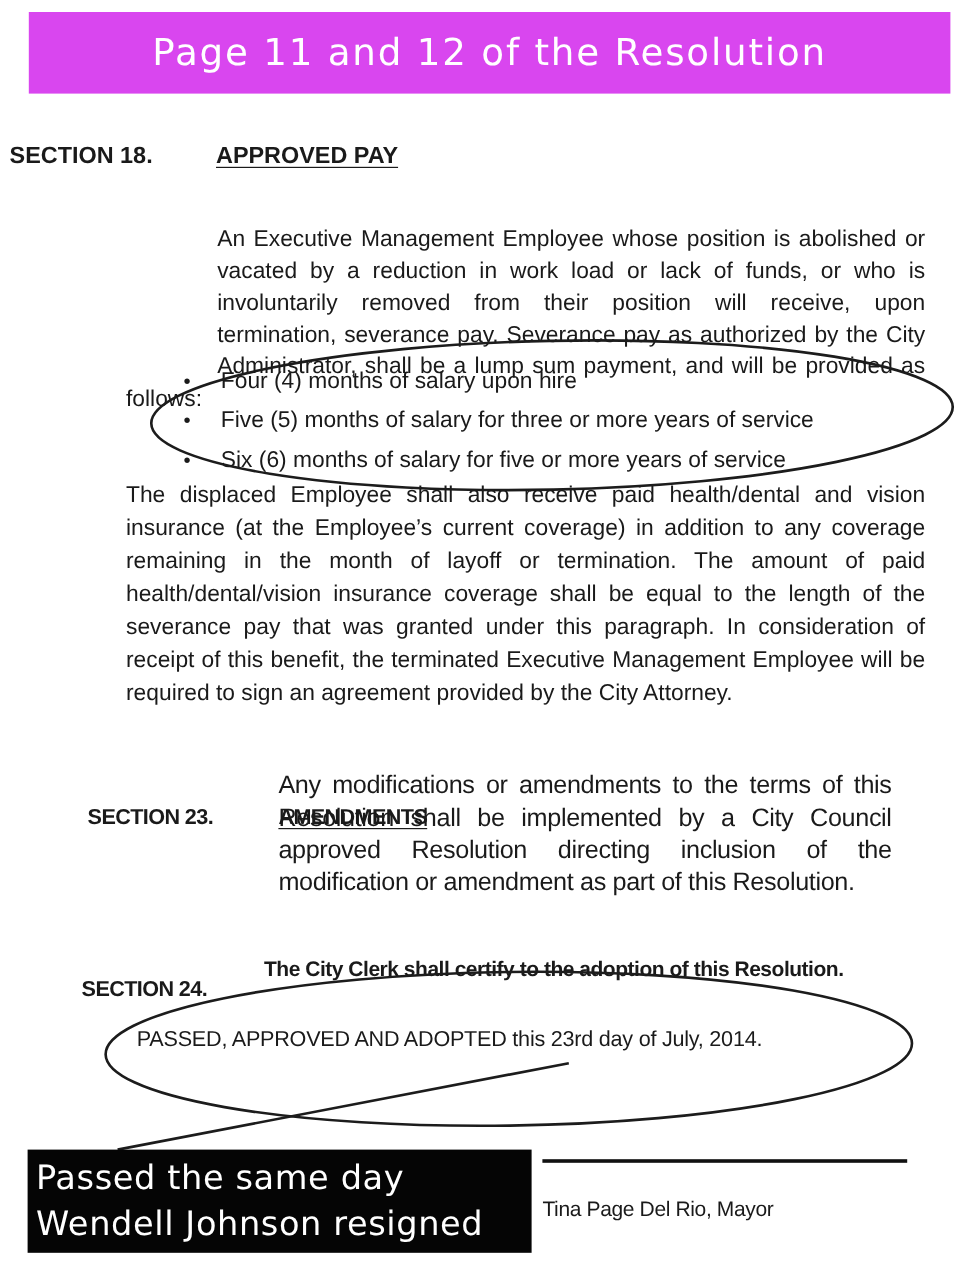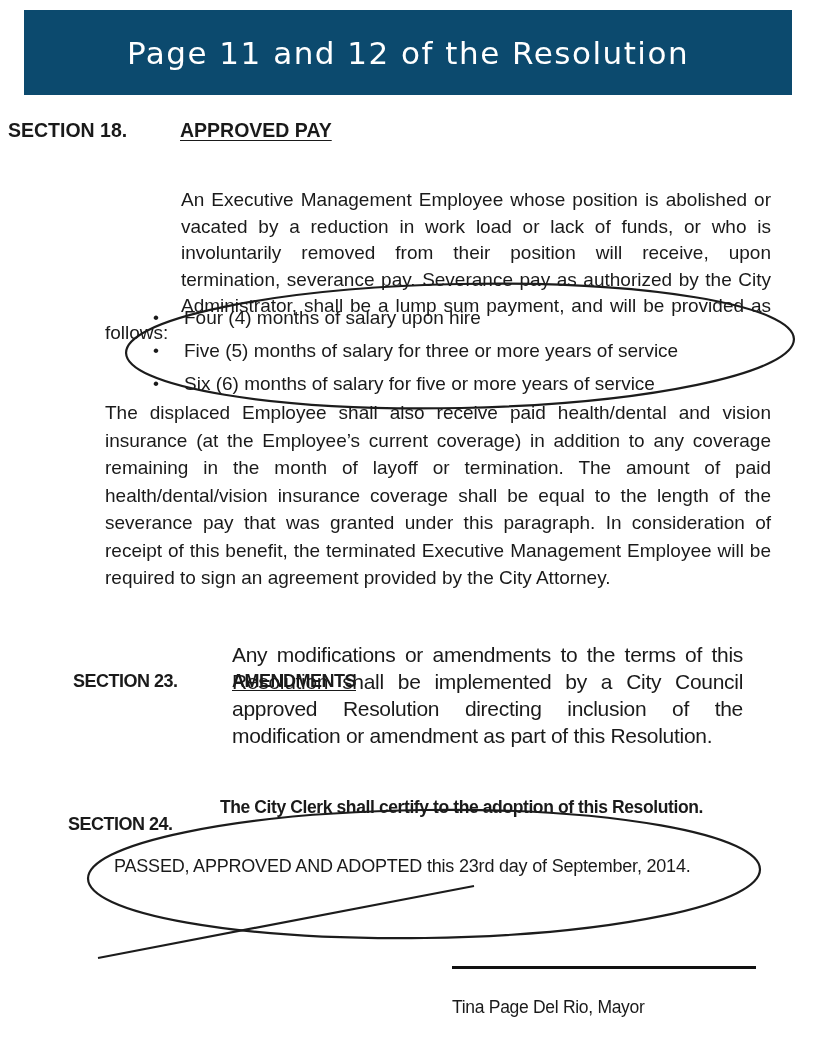--- a/index.html
+++ b/index.html
@@ -2,21 +2,21 @@
 <html><head>
 <meta charset="utf-8">
 <style>
   html,body{margin:0;padding:0;background:#ffffff;}
   .page{
     position:relative;width:816px;height:1056px;background:#ffffff;overflow:hidden;
     font-family:"Liberation Sans",sans-serif;color:#1a1a1a;
   }
   
   .banner{
-    position:absolute;left:24px;top:10px;width:768px;height:85px;background:#0c4a6e;
+    position:absolute;left:24px;top:10px;width:768px;height:68px;background:#d946ef;
     display:flex;align-items:center;justify-content:center;
   }
   .banner .banner-text{
     color:#ffffff;font-family:"DejaVu Sans",sans-serif;font-weight:400;
     font-size:31px;letter-spacing:1.5px;
   }
   
   .sec18-label{position:absolute;left:8px;top:119px;font-size:19.5px;font-weight:bold;}
   .sec18-title{position:absolute;left:180px;top:119px;font-size:19.5px;font-weight:bold;
     text-decoration:underline;text-underline-offset:3px;}
@@ -85,25 +85,29 @@
 
   <div class="para2">The displaced Employee shall also receive paid health/dental and vision insurance (at the Employee’s current coverage) in addition to any coverage remaining in the month of layoff or termination.  The amount of paid health/dental/vision insurance coverage shall be equal to the length of the severance pay that was granted under this paragraph.  In consideration of receipt of this benefit, the terminated Executive Management Employee will be required to sign an agreement provided by the City Attorney.</div>
 
   <div class="sec23-label cond">SECTION 23.</div>
   <div class="sec23-title cond">AMENDMENTS</div>
   <div class="sec23-body">Any modifications or amendments to the terms of this Resolution shall be implemented by a City Council approved Resolution directing inclusion of the modification or amendment as part of this Resolution.</div>
 
   <div class="sec24-label cond">SECTION 24.</div>
   <div class="sec24-text">The City Clerk shall certify to the adoption of this Resolution.</div>
 
-  <div class="passed-text">PASSED, APPROVED AND ADOPTED this 23rd day of September, 2014.</div>
+  <div class="passed-text">PASSED, APPROVED AND ADOPTED this 23rd day of July, 2014.</div>
 
   <svg class="overlay" viewBox="0 0 816 1056">
     <ellipse cx="460" cy="346" rx="334" ry="62" transform="rotate(-1.2 460 346)" fill="none" stroke="#1c1c1c" stroke-width="2.2"></ellipse>
     <ellipse cx="424" cy="874" rx="336" ry="64" transform="rotate(-0.8 424 874)" fill="none" stroke="#1c1c1c" stroke-width="2.2"></ellipse>
     <line x1="474" y1="886" x2="98" y2="958" stroke="#1c1c1c" stroke-width="2.2"></line>
   </svg>
 
+  <div class="ann-box">
+    <div>Passed the same day</div>
+    <div>Wendell Johnson resigned</div>
+  </div>
 
   <div class="sig-line"></div>
   <div class="sig-name cond">Tina Page Del Rio, Mayor</div>
 
 </div>
 
 </body></html>

